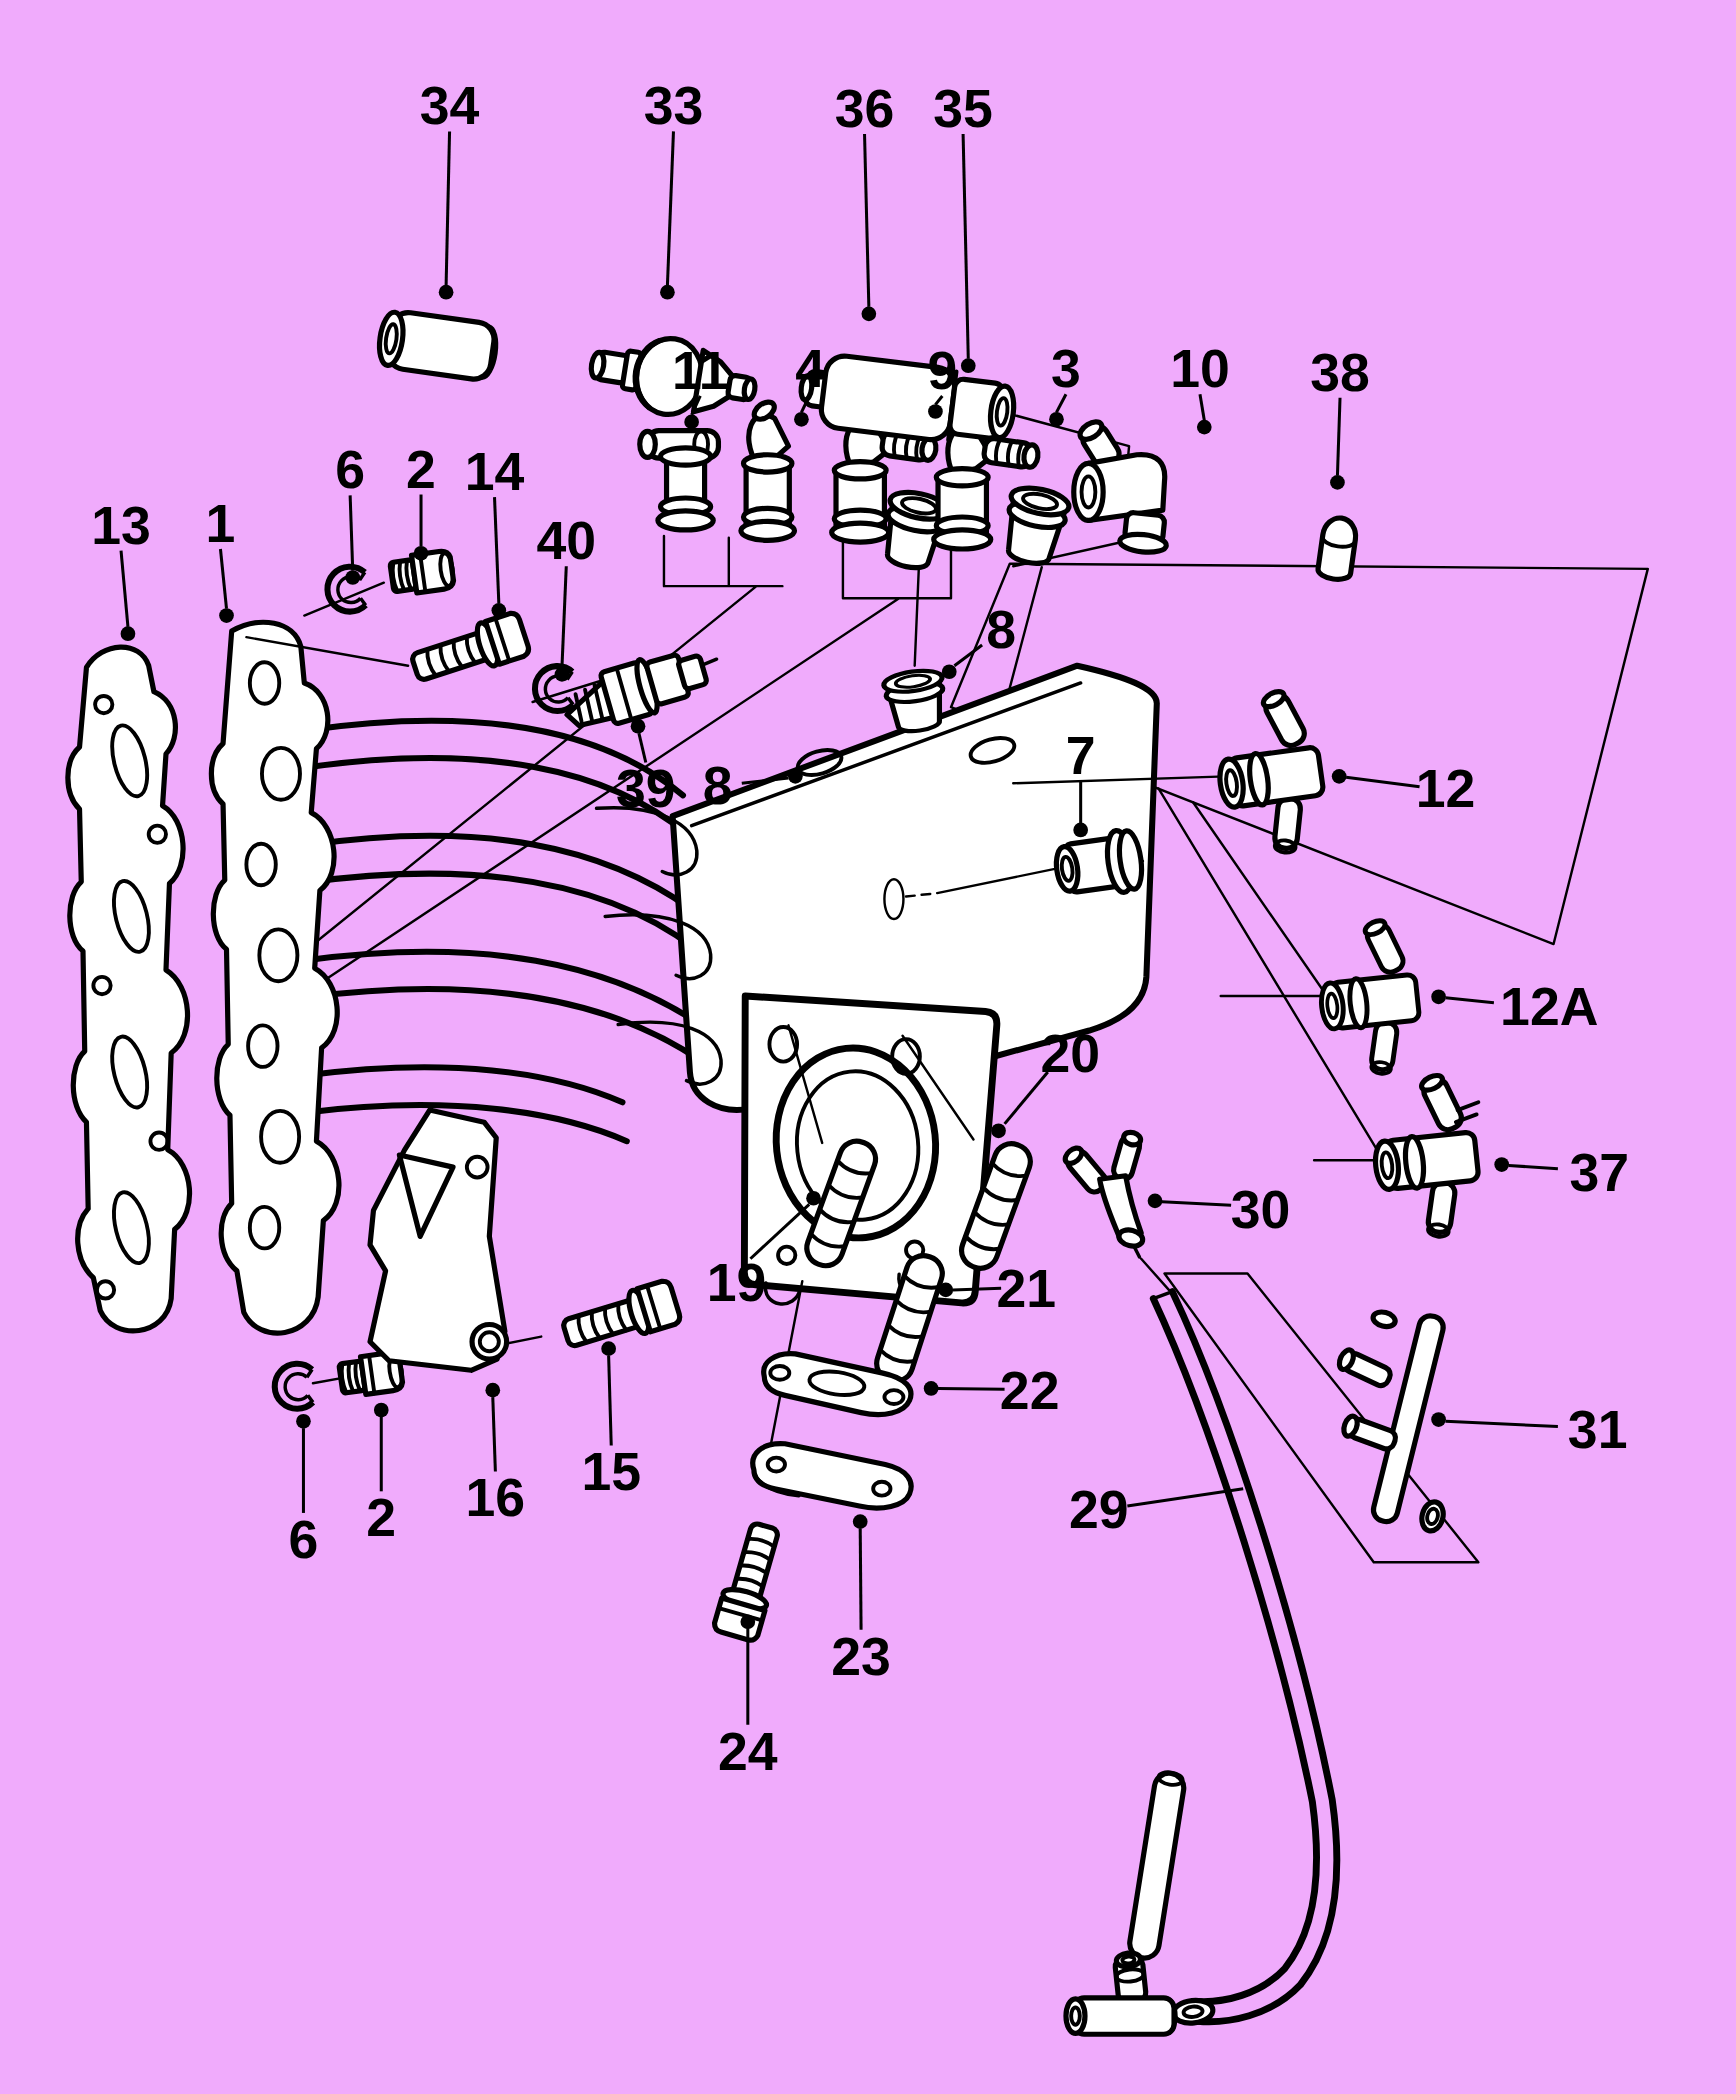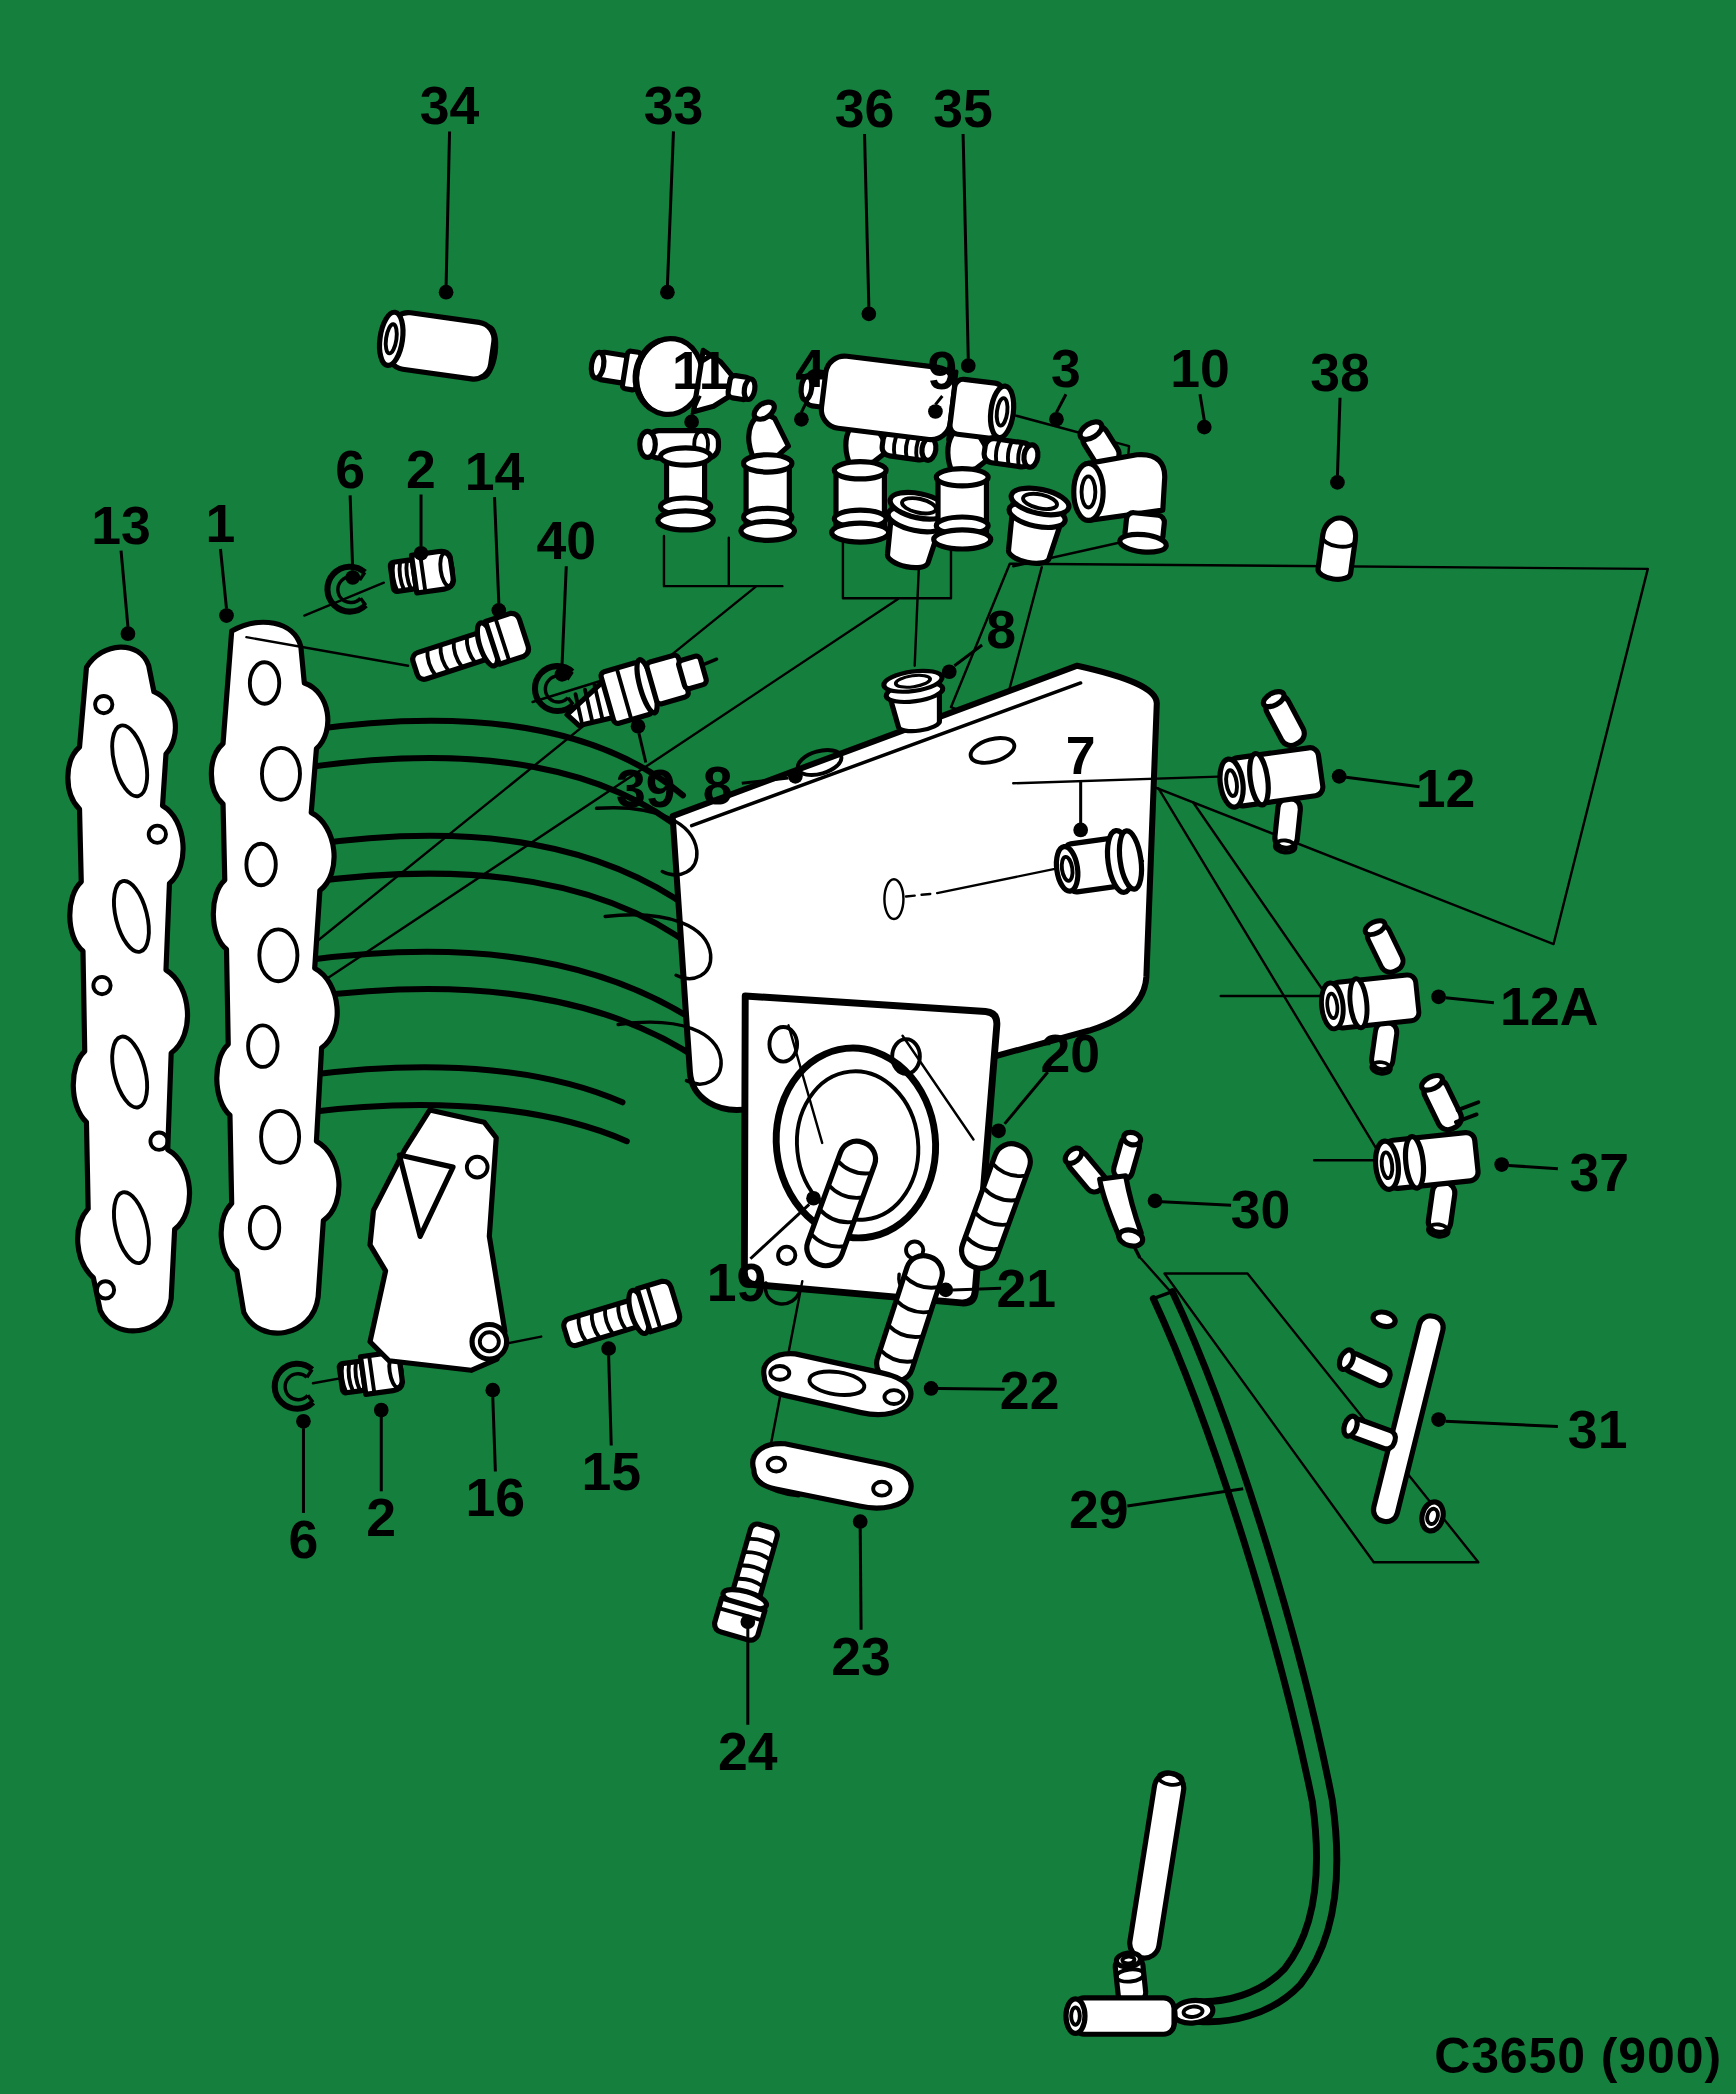--- a/index.html
+++ b/index.html
@@ -1,16 +1,16 @@
 <!DOCTYPE html>
 <html style="font-size:14px"><head>
 <meta charset="utf-8">
 <style>
   html,body{margin:0;padding:0;background:#fff;}
-  .page{position:relative;width:1736px;height:2094px;background:#15803d;overflow:hidden;
+  .page{position:relative;width:1736px;height:2094px;background:#f0abfc;overflow:hidden;
         font-family:"Liberation Sans",sans-serif;}
   svg{position:absolute;inset:0;display:block;}
   .callout-text{font-family:"Liberation Sans",sans-serif;font-weight:700;font-size:62px;
         fill:#000;text-anchor:middle;}
   .caption{position:absolute;right:14px;bottom:8.6px;font-size:50px;font-weight:700;color:#000;
         letter-spacing:0.9px;}
   .part{fill:#ffffff;stroke:#000000;stroke-width:6;stroke-linejoin:round;stroke-linecap:round;}
   .detail{fill:none;stroke:#000000;stroke-width:4.5;stroke-linecap:round;}
   .thin{fill:none;stroke:#000000;stroke-width:2.8;stroke-linejoin:round;stroke-linecap:round;}
   .mid{fill:none;stroke:#000000;stroke-width:4;stroke-linecap:round;}
@@ -439,15 +439,14 @@
         <text x="707" y="1724" class="callout-text">15</text>
         <polyline points="351,1750 351,1652" fill="none" stroke="#000000" stroke-width="3.5"></polyline>
         <circle cx="351" cy="1644" r="8.5" fill="#000000"></circle>
         <text x="351" y="1802" class="callout-text">6</text>
         <polyline points="441,1725 441,1639" fill="none" stroke="#000000" stroke-width="3.5"></polyline>
         <circle cx="441" cy="1631" r="8.5" fill="#000000"></circle>
         <text x="441" y="1777" class="callout-text">2</text>
       </g>
 </svg>
 
-<div class="caption">C3650 (900)</div>
 </div>
 
 
 </body></html>

